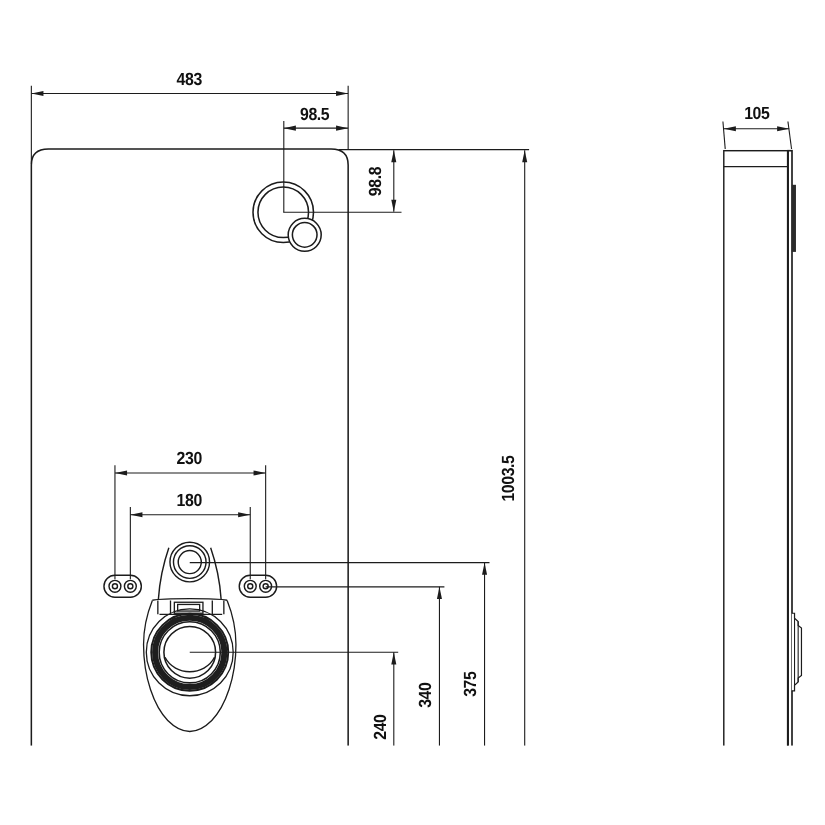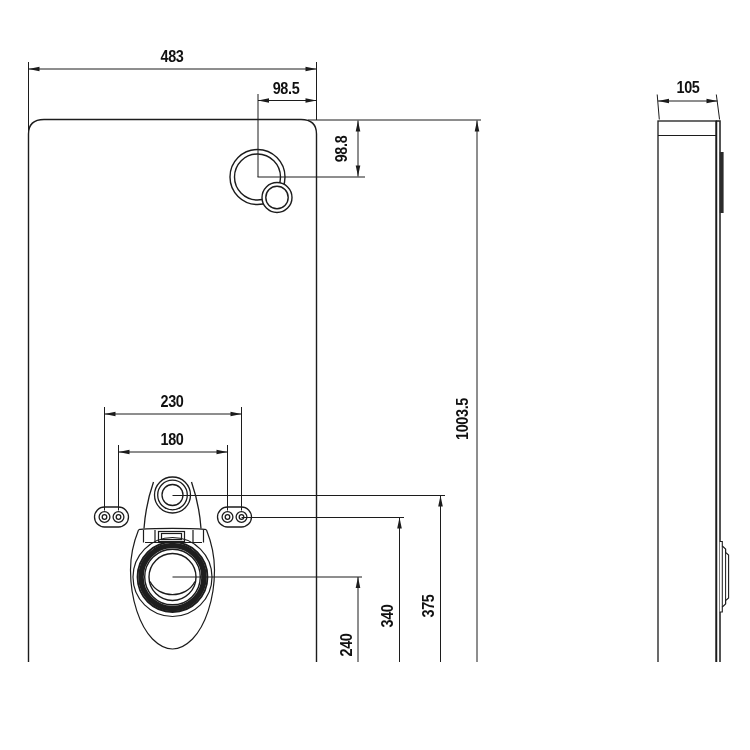--- a/index.html
+++ b/index.html
@@ -1,17 +1,17 @@
 <!DOCTYPE html>
 <html><head>
 <meta charset="utf-8">
 <style>
   html,body{margin:0;padding:0;background:#fff;}
   .canvas{position:relative;width:750px;height:662px;background:#ffffff;overflow:hidden;
-          font-family:"Liberation Sans",sans-serif;}
+          font-family:"Liberation Sans",sans-serif;margin-top:16px;}
   svg{position:absolute;left:0;top:0;}
   .dim-label{
     position:absolute;
     font-family:"Liberation Sans",sans-serif;
     font-weight:bold;
     font-size:16px;
     letter-spacing:-0.4px;
     color:#111;
     white-space:nowrap;
     transform:translate(-50%,-50%) scaleX(0.9);

